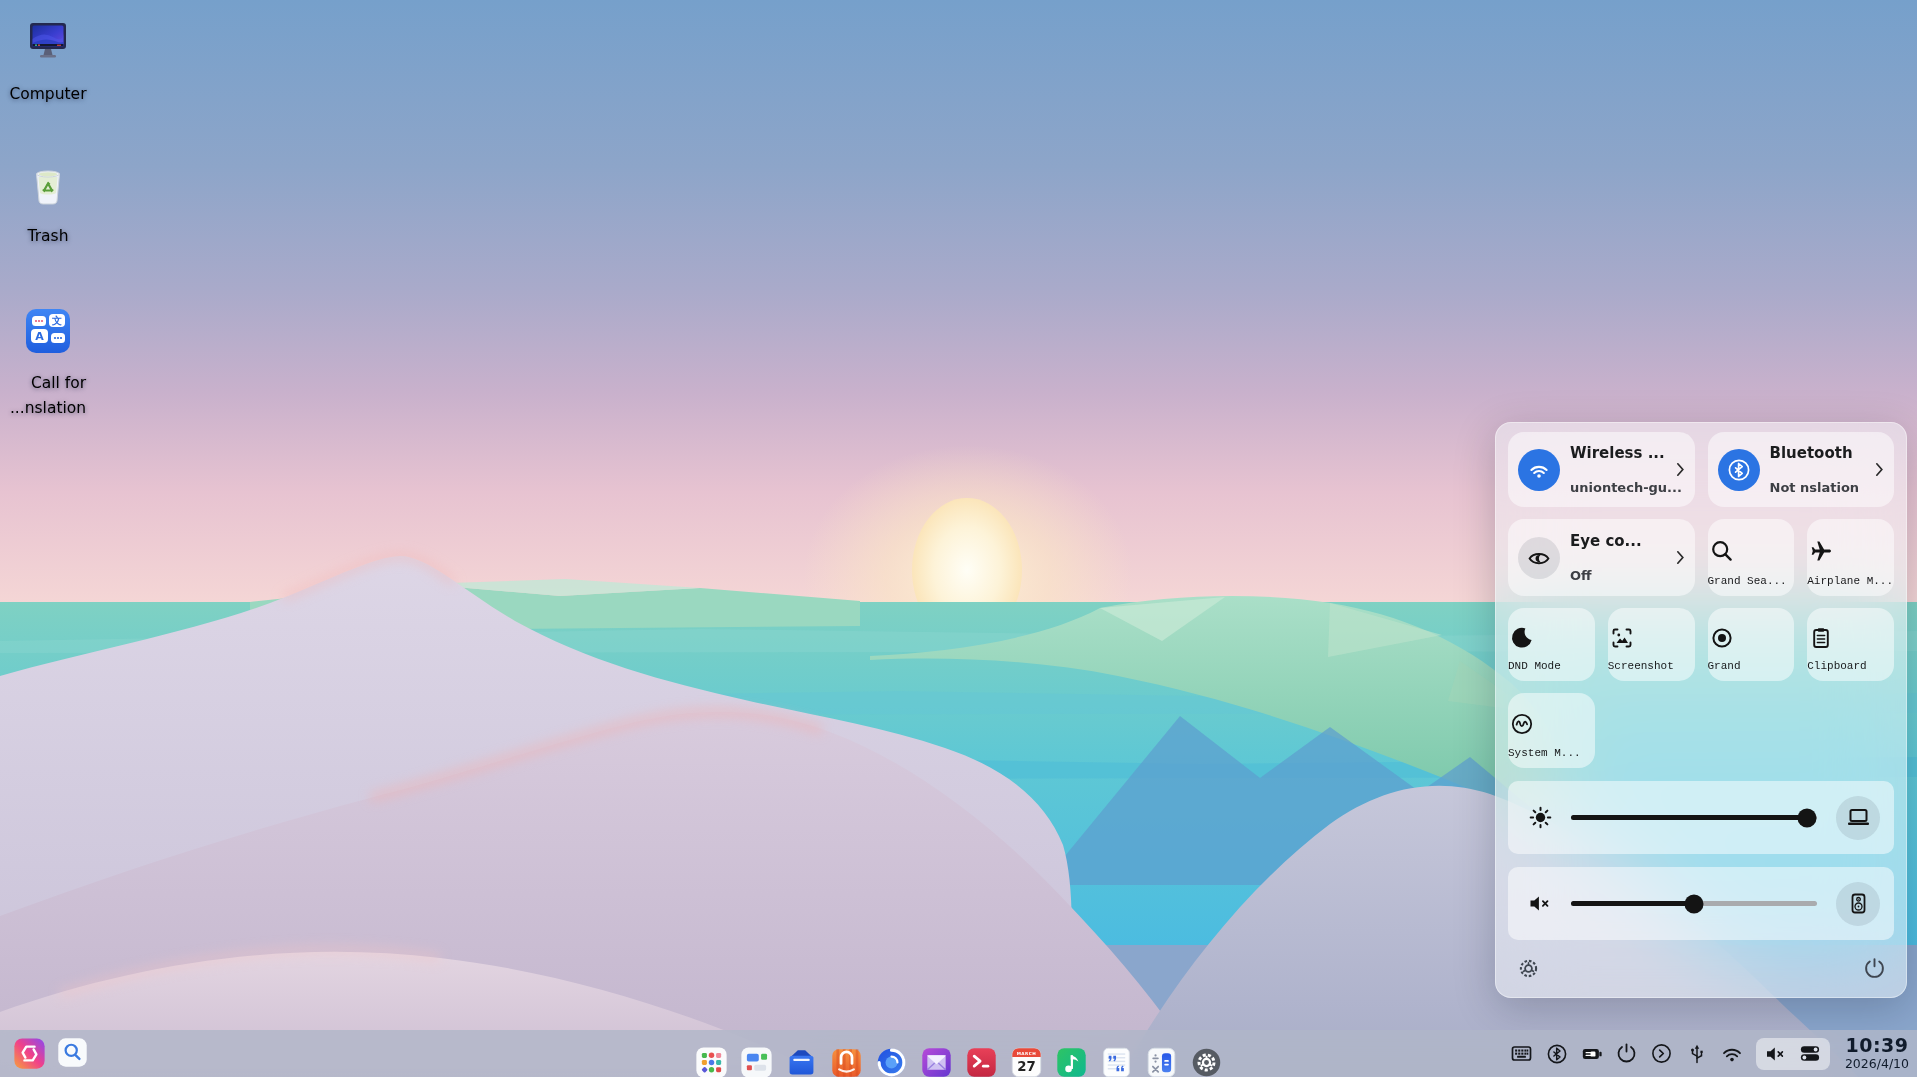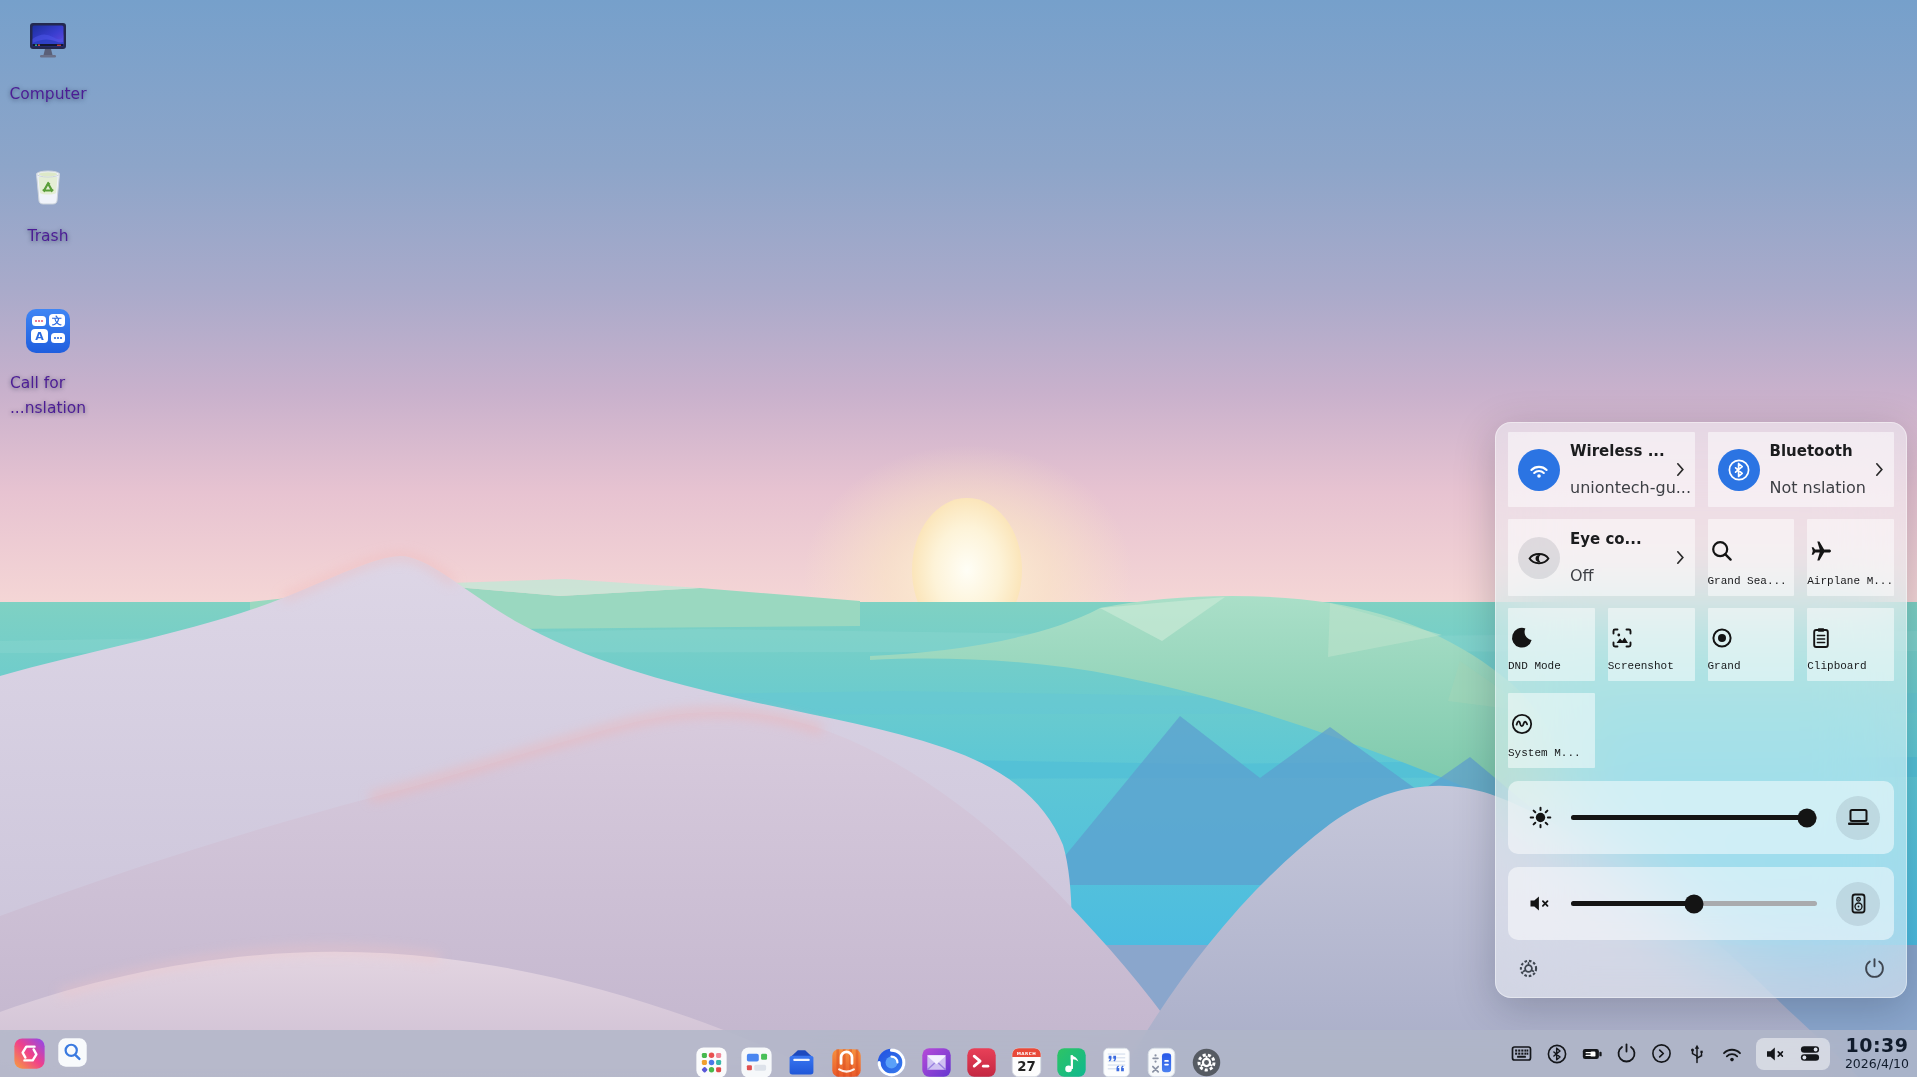--- a/index.html
+++ b/index.html
@@ -3,38 +3,38 @@
 <meta charset="utf-8">
 <style>
   * { margin:0; padding:0; box-sizing:border-box; }
   html,body { width:1917px; height:1077px; overflow:hidden; }
   body { font-family:"DejaVu Sans","Liberation Sans",sans-serif; position:relative; background:#8aa6cc; }
   .screen { position:absolute; inset:0; }
   svg.wallpaper { position:absolute; inset:0; display:block; }
 
   
   .desktop-icon { position:absolute; left:11px; width:74px; display:flex; flex-direction:column; align-items:center; cursor:default; }
-  .di-label { margin-top:15px; font-size:15.5px; line-height:25px; color:#4c1d95; text-align:left;
+  .di-label { margin-top:15px; font-size:15.5px; line-height:25px; color:#000000; text-align:right;
               text-shadow:0 1px 4px rgba(20,30,60,.55); }
 
   
   .control-center { position:absolute; left:1495px; top:422px; width:412px; height:576px;
     border-radius:16px; background:rgba(240,243,248,.52);
     backdrop-filter:blur(40px) saturate(1.15); -webkit-backdrop-filter:blur(40px) saturate(1.15);
     box-shadow:0 10px 42px rgba(10,20,40,.22); border:1px solid rgba(255,255,255,.4); }
   .cc-grid { display:grid; grid-template-columns:repeat(4,1fr); grid-template-rows:75px 77px 73px 75px;
     gap:12px 13px; padding:9px 12px 0; }
-  .card { background:rgba(255,255,255,.5); border-radius:1px; }
+  .card { background:rgba(255,255,255,.5); border-radius:16px; }
   .wide { grid-column:span 2; display:flex; align-items:center; gap:10px; padding:0 8px 0 10px; cursor:pointer; }
   .cc-circle { width:42px; height:42px; border-radius:50%; flex:none; display:flex; align-items:center; justify-content:center; }
   .cc-blue { background:#2b74e3; }
   .cc-grey { background:rgba(95,100,112,.16); }
   .cc-text { flex:1; min-width:0; }
   .cc-title { font-size:15px; font-weight:700; color:#1b1c1e; white-space:nowrap; }
-  .cc-sub { font-size:16px; color:#3d3f44; margin-top:18px; white-space:nowrap; }
+  .cc-sub { font-size:13px; color:#3d3f44; margin-top:18px; white-space:nowrap;font-weight:bold; }
   .chev { flex:none; margin-right:2px; }
   .tile { display:flex; flex-direction:column; align-items:flex-start; cursor:pointer;font-family:Liberation Mono, monospace; }
   .tile-ic { flex:1; display:flex; align-items:center; justify-content:center; padding-top:7px; }
   .tile-label { font-size:11px; color:#17181a; margin-bottom:9px; white-space:nowrap; }
   .cc-slider { height:73px; margin:13px 12px 0; background:rgba(255,255,255,.5); border-radius:10px;
     display:flex; align-items:center; padding:0 14px 0 19px; }
   .track { position:relative; flex:1; height:4.5px; border-radius:3px; background:#a9abae; margin:0 19px 0 17px; cursor:pointer; }
   .fill { position:absolute; left:0; top:0; bottom:0; width:var(--pct,50%); background:#141414; border-radius:3px; }
   .thumb { position:absolute; top:50%; left:var(--pct,50%); transform:translate(-50%,-50%);
     width:19px; height:19px; border-radius:50%; background:#141414; cursor:grab; }

